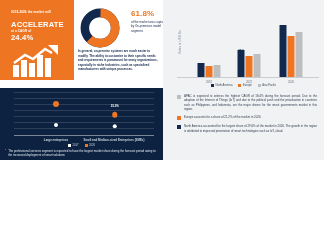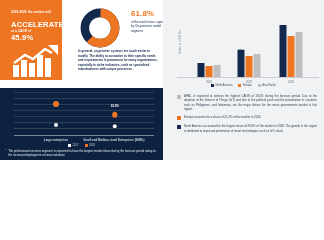--- a/index.html
+++ b/index.html
@@ -23,21 +23,21 @@
     position: absolute;
     left: 0; top: 0;
     width: 163px; height: 160px;
     background: #ffffff;
   }
 
   
   .hero {
     position: absolute;
     left: 0; top: 0;
-    width: 62px; height: 80px;
+    width: 74px; height: 80px;
     background: #ee7623;
     overflow: hidden;
   }
   .hero-kicker {
     position: absolute;
     left: 11px; top: 10px;
     width: 58px;
     color: #ffffff;
     font-size: 3.1px;
     line-height: 1.35;
@@ -299,21 +299,21 @@
 <body>
 
 <div class="page">
 
   <div class="left-col">
 
     <div class="hero">
       <div class="hero-kicker">2019-2026 the market will</div>
       <div class="hero-accelerate">ACCELERATE</div>
       <div class="hero-cagr">at a CAGR of</div>
-      <div class="hero-value">45.9%</div>
+      <div class="hero-value">24.4%</div>
       <svg class="hero-icon" viewBox="0 0 50 32">
         <rect x="1" y="20" width="6" height="12" fill="#ffffff"></rect>
         <rect x="9" y="15" width="6" height="17" fill="#ffffff"></rect>
         <rect x="17" y="18" width="6" height="14" fill="#ffffff"></rect>
         <rect x="25" y="10" width="6" height="22" fill="#ffffff"></rect>
         <rect x="33" y="13" width="6" height="19" fill="#ffffff"></rect>
         <path d="M2 18 L13 10 L21 14 L33 4 L40 8" stroke="#ffffff" stroke-width="2.4" fill="none"></path>
         <path d="M36 0 L46 0 L46 10 Z" fill="#ffffff"></path>
       </svg>
     </div>

